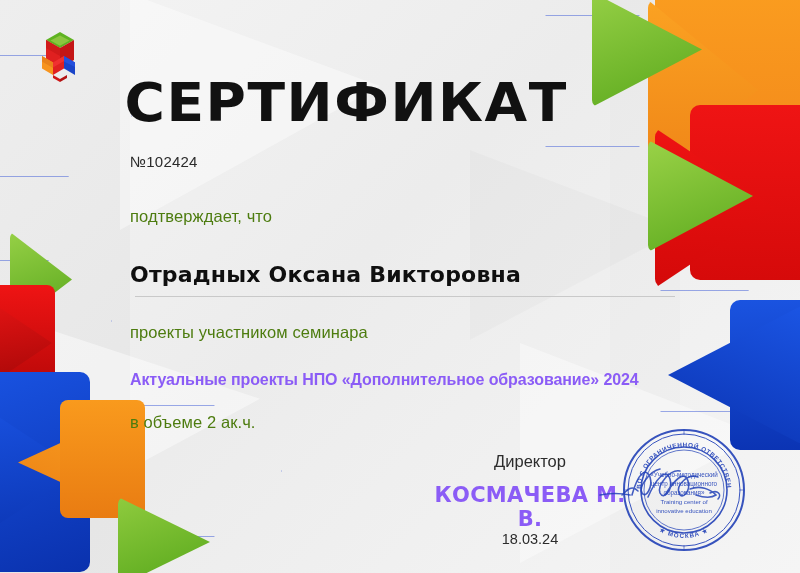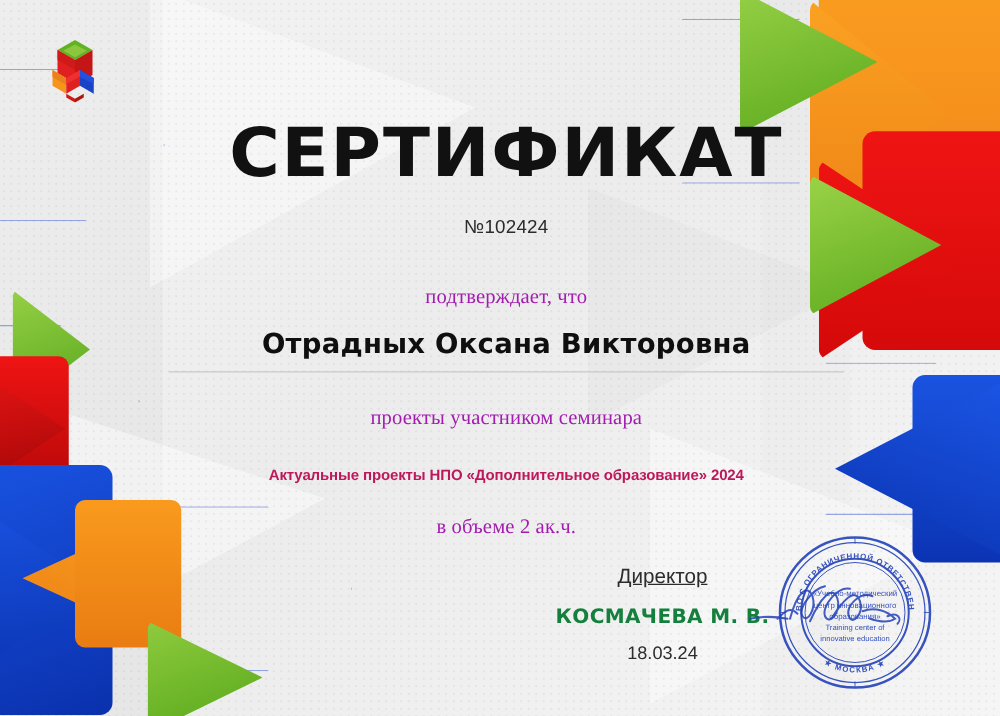--- a/index.html
+++ b/index.html
@@ -135,22 +135,22 @@
     margin-top: 3px;
     transform: scaleY(1.25);
     transform-origin: left top;
   }
 
   
   .content {
     position: absolute;
     left: 130px;
     right: 120px;
-    top: 96px;
-    text-align: center;
+    top: 76px;
+    text-align: left;
     z-index: 6;
   }
 
   .title {
     font-family: "DejaVu Sans", "Liberation Sans", sans-serif;
     font-weight: 700;
     font-size: 54px;
     letter-spacing: 1.5px;
     color: #111111;
     line-height: 1;
@@ -160,23 +160,23 @@
 
   .cert-number {
     font-family: "Liberation Sans", sans-serif;
     font-size: 15px;
     color: #2b2b2b;
     margin-top: 23px;
     letter-spacing: 0.2px;
   }
 
   .line-regular {
-    font-family: Liberation Serif, serif;
+    font-family: Liberation Sans, sans-serif;
     font-size: 16.5px;
-    color: #a21caf;
+    color: #4d7c0f;
     letter-spacing: 0.1px;
   }
 
   .recipient {
     font-family: "DejaVu Sans", "Liberation Sans", sans-serif;
     font-weight: 700;
     font-size: 22px;
     color: #0f0f0f;
     letter-spacing: 0.2px;
   }
@@ -185,59 +185,57 @@
     height: 1px;
     background: #c9c9c9;
     margin: 9px auto 0;
     width: 100%;
     max-width: 540px;
   }
 
   .event {
     font-family: "Liberation Sans", sans-serif;
     font-weight: 700;
-    font-size: 12px;
-    color: #be185d;
+    font-size: 16px;
+    color: #8b5cf6;
     letter-spacing: -0.1px;
   }
 
   .mt-37 { margin-top: 37px; }
   .mt-24 { margin-top: 24px; }
-  .mt-32 { margin-top: 16px; }
+  .mt-32 { margin-top: 36px; }
   .mt-29 { margin-top: 29px; }
   .mt-26 { margin-top: 26px; }
 
   
   .signature {
     position: absolute;
     left: 430px;
     top: 452px;
     width: 200px;
     text-align: center;
     z-index: 7;
   }
   .sig-role {
     font-family: "Liberation Sans", sans-serif;
     font-size: 16.5px;
     color: #2c2c2c;
-    text-decoration: underline;
   }
   .sig-name {
     font-family: "DejaVu Sans", "Liberation Sans", sans-serif;
     font-weight: 700;
-    font-size: 16px;
-    color: #15803d;
+    font-size: 21px;
+    color: #8b5cf6;
     letter-spacing: 0.3px;
     margin-top: 12px;
   }
   .sig-date {
     font-family: "Liberation Sans", sans-serif;
     font-size: 14.5px;
     color: #2c2c2c;
-    margin-top: 13px;
   }
 
   
   .seal {
     position: absolute;
     left: 621px;
     top: 427px;
     width: 126px;
     height: 126px;
     z-index: 8;

